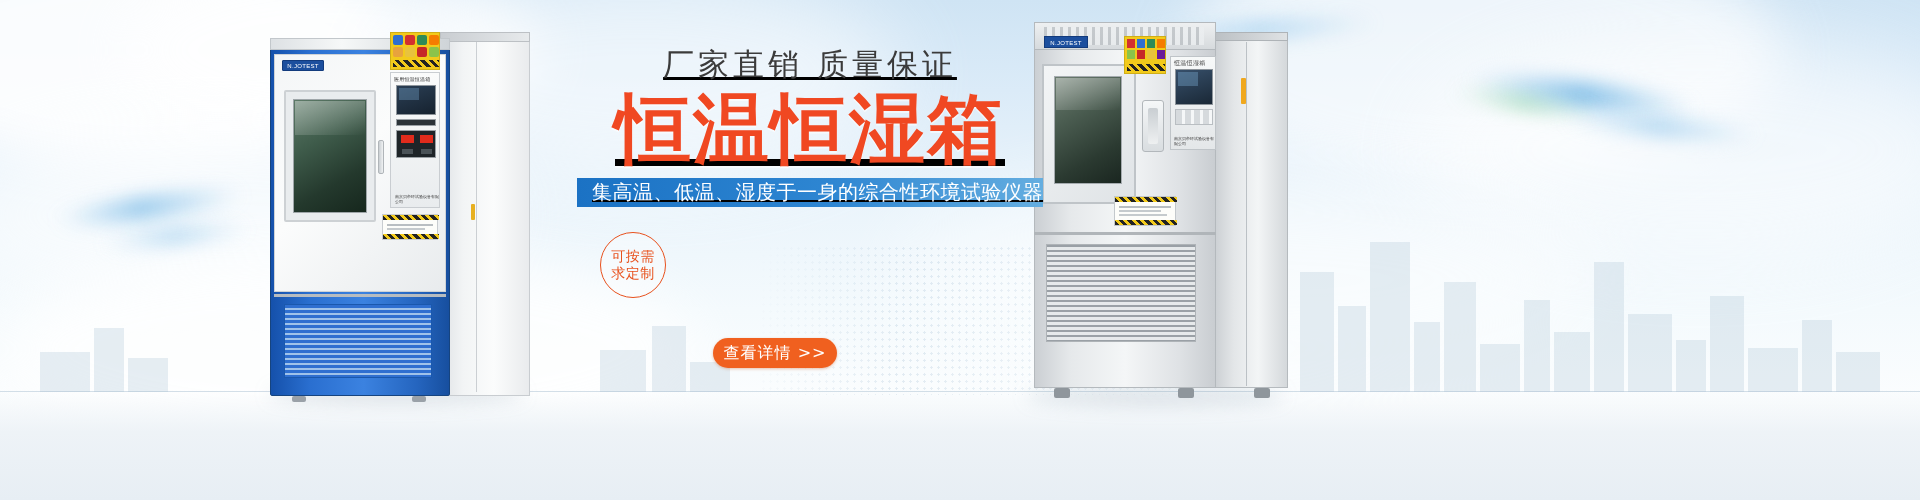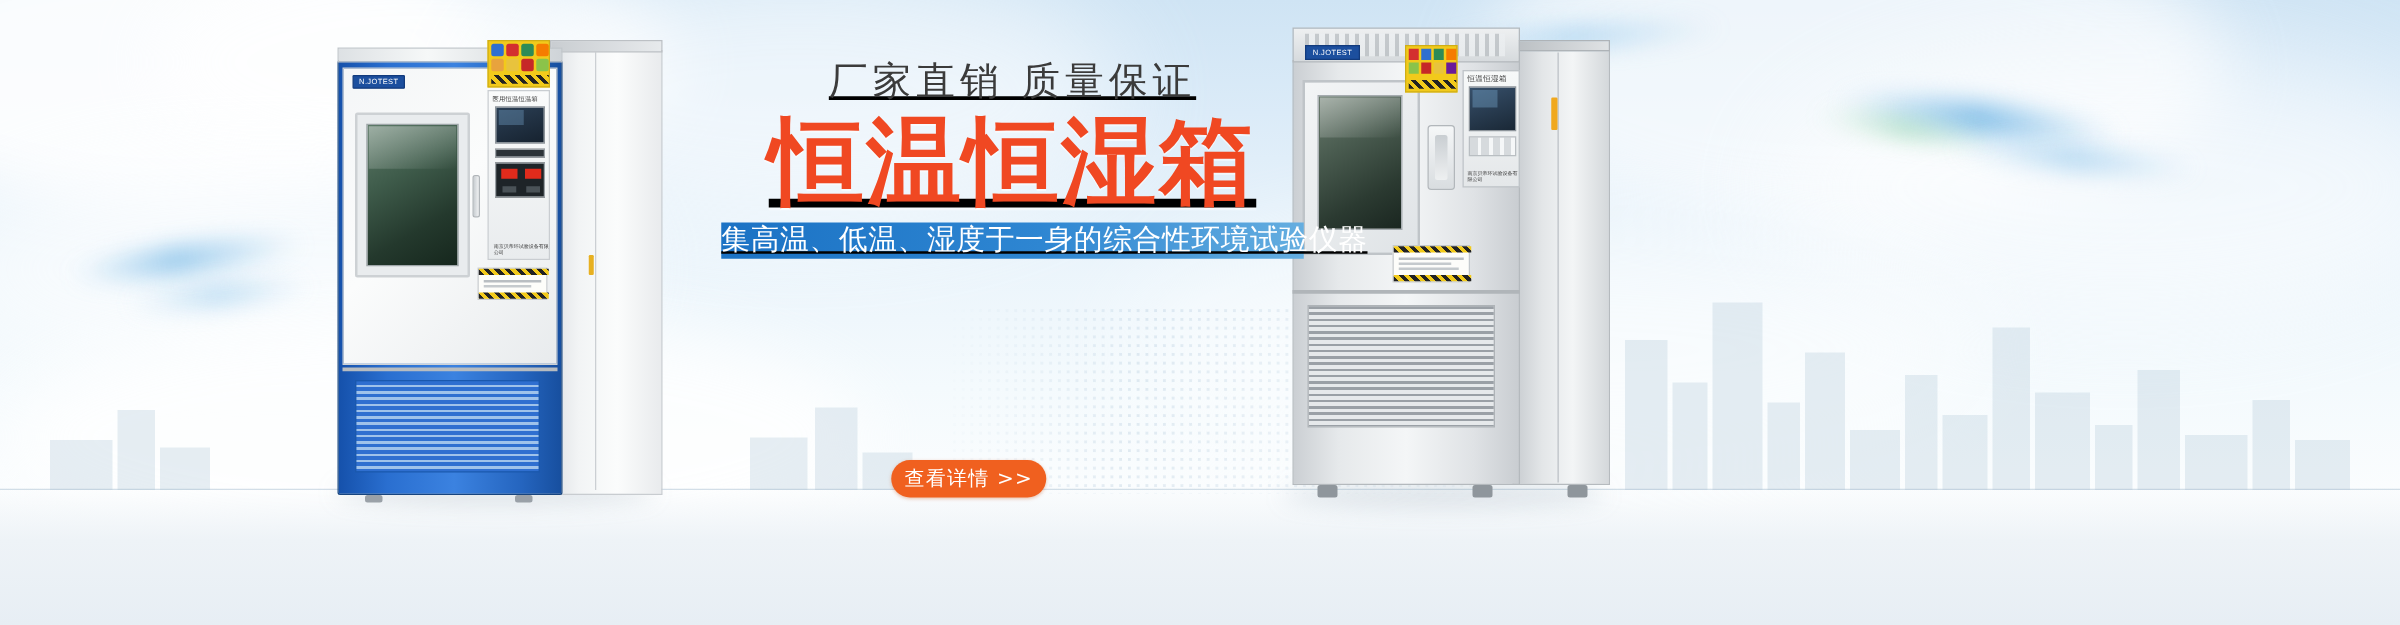--- a/index.html
+++ b/index.html
@@ -44,38 +44,38 @@
   }
   #headline{
     margin-top:2px;text-align:center;font-size:76px;line-height:82px;
     font-weight:700;color:#f04822;letter-spacing:2px;white-space:nowrap;
     font-family:"DejaVu Sans","Liberation Sans",sans-serif;
     text-shadow:0 2px 0 rgba(255,255,255,.55);
   }
   #subbar{
     margin:8px auto 0;width:466px;height:29px;line-height:29px;
     background:linear-gradient(90deg,#1b72c4 0%,#2e86d2 55%,#65aee0 100%);
-    color:#ffffff;font-size:23px;letter-spacing:.5px;text-align:center;
+    color:#ffffff;font-size:20px;letter-spacing:.5px;text-align:right;
     white-space:nowrap;font-family:"DejaVu Sans","Liberation Sans",sans-serif;
   }
 
   
   #circles{position:absolute;left:600px;top:232px;width:420px;height:70px;display:flex;gap:18px;}
   .circle{
     width:64px;height:64px;border-radius:50%;border:1.6px solid #e8511d;
     display:flex;flex-direction:column;align-items:center;justify-content:center;
     color:#e8511d;font-size:14px;line-height:17px;letter-spacing:.5px;
     background:rgba(255,255,255,.30);
     font-family:"DejaVu Sans","Liberation Sans",sans-serif;
   }
   .circle span{display:block;white-space:nowrap;}
 
   
   #cta{
-    position:absolute;left:713px;top:368px;width:124px;height:30px;
+    position:absolute;left:713px;top:338px;width:124px;height:30px;
     border-radius:15px;background:#f0601f;color:#ffffff;
     display:flex;align-items:center;justify-content:center;
     font-size:16px;letter-spacing:1px;cursor:pointer;
     font-family:"DejaVu Sans","Liberation Sans",sans-serif;
     box-shadow:0 1px 3px rgba(200,80,20,.35);
   }
 
   
   #machineL{position:absolute;left:262px;top:32px;width:268px;height:368px;}
   .mShadow{position:absolute;border-radius:50%;background:rgba(120,140,160,.22);filter:blur(9px);}
@@ -300,17 +300,21 @@
     <div style="position:absolute;left:234px;top:374px;width:16px;height:10px;background:#8f969c;border-radius:2px;"></div>
   </div>
 
   <div id="textblock">
     <div id="tagline">厂家直销  质量保证</div>
     <div id="headline">恒温恒湿箱</div>
     <div id="subbar">集高温、低温、湿度于一身的综合性环境试验仪器</div>
   </div>
 
   <div id="circles">
+    <div class="circle">
+      <span>可按需</span>
+      <span>求定制</span>
+    </div>
   </div>
 
   <div id="cta">查看详情 &gt;&gt;</div>
 
 </div>
 
 </body></html>

